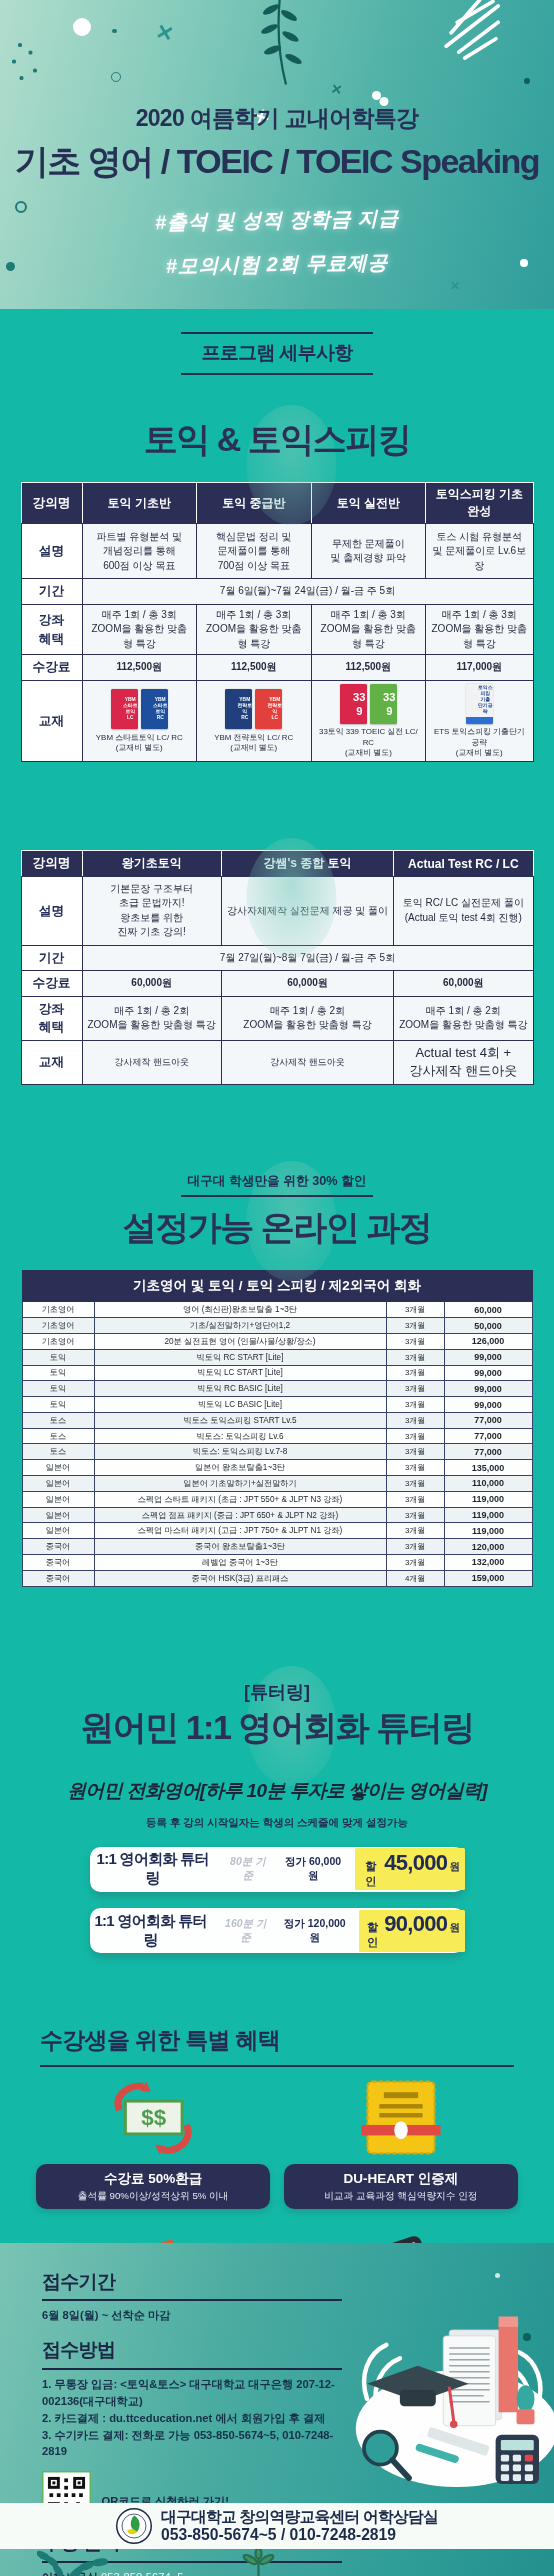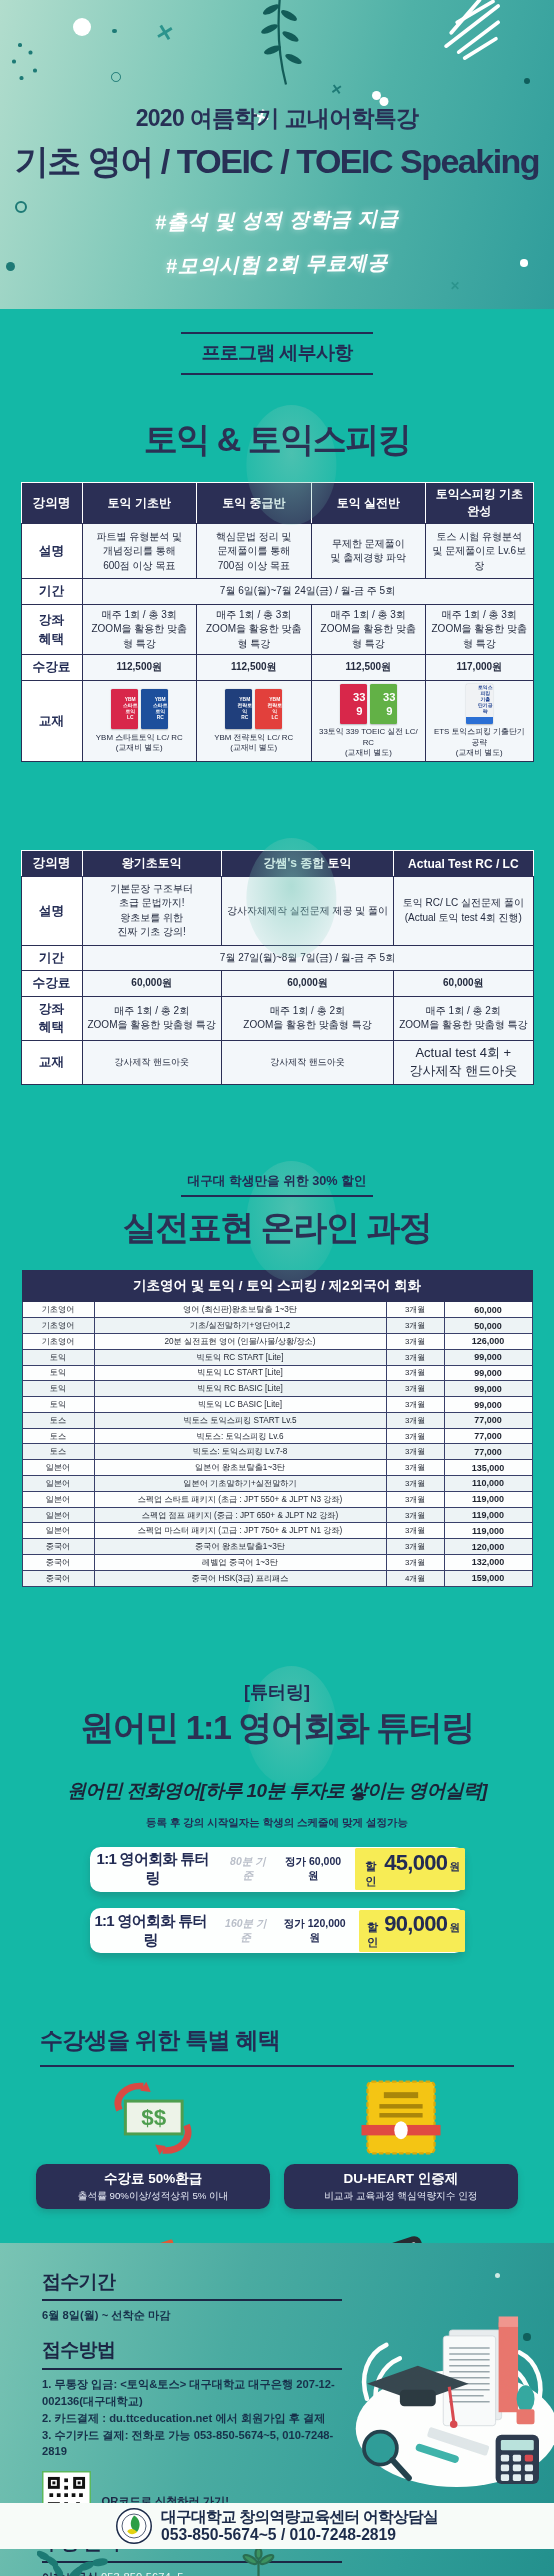--- a/index.html
+++ b/index.html
@@ -294,21 +294,21 @@
           <td class="preline" style="font-size:13px;">Actual test 4회 +
 강사제작 핸드아웃</td>
         </tr>
       </tbody>
         </table>
     </div>
 
     <div class="sec" style="margin-top:88px;">
       <div class="egg" style="top:-12px;"></div>
       <div><span class="sec-sub">대구대 학생만을 위한 30% 할인</span></div>
-      <div class="sec-title">실전표현 온라인 과정</div>
+      <div class="sec-title">설정가능 온라인 과정</div>
       <table class="stable">
         <tbody>
             <tr>
               <th colspan="4">기초영어 및 토익 / 토익 스피킹 / 제2외국어 회화</th>
             </tr>
         <tr>
               <td class="c-cat">기초영어</td>
               <td class="c-name">영어 (최신판)왕초보탈출 1~3탄</td>
               <td class="c-mon">3개월</td>
               <td class="c-price">60,000</td>

